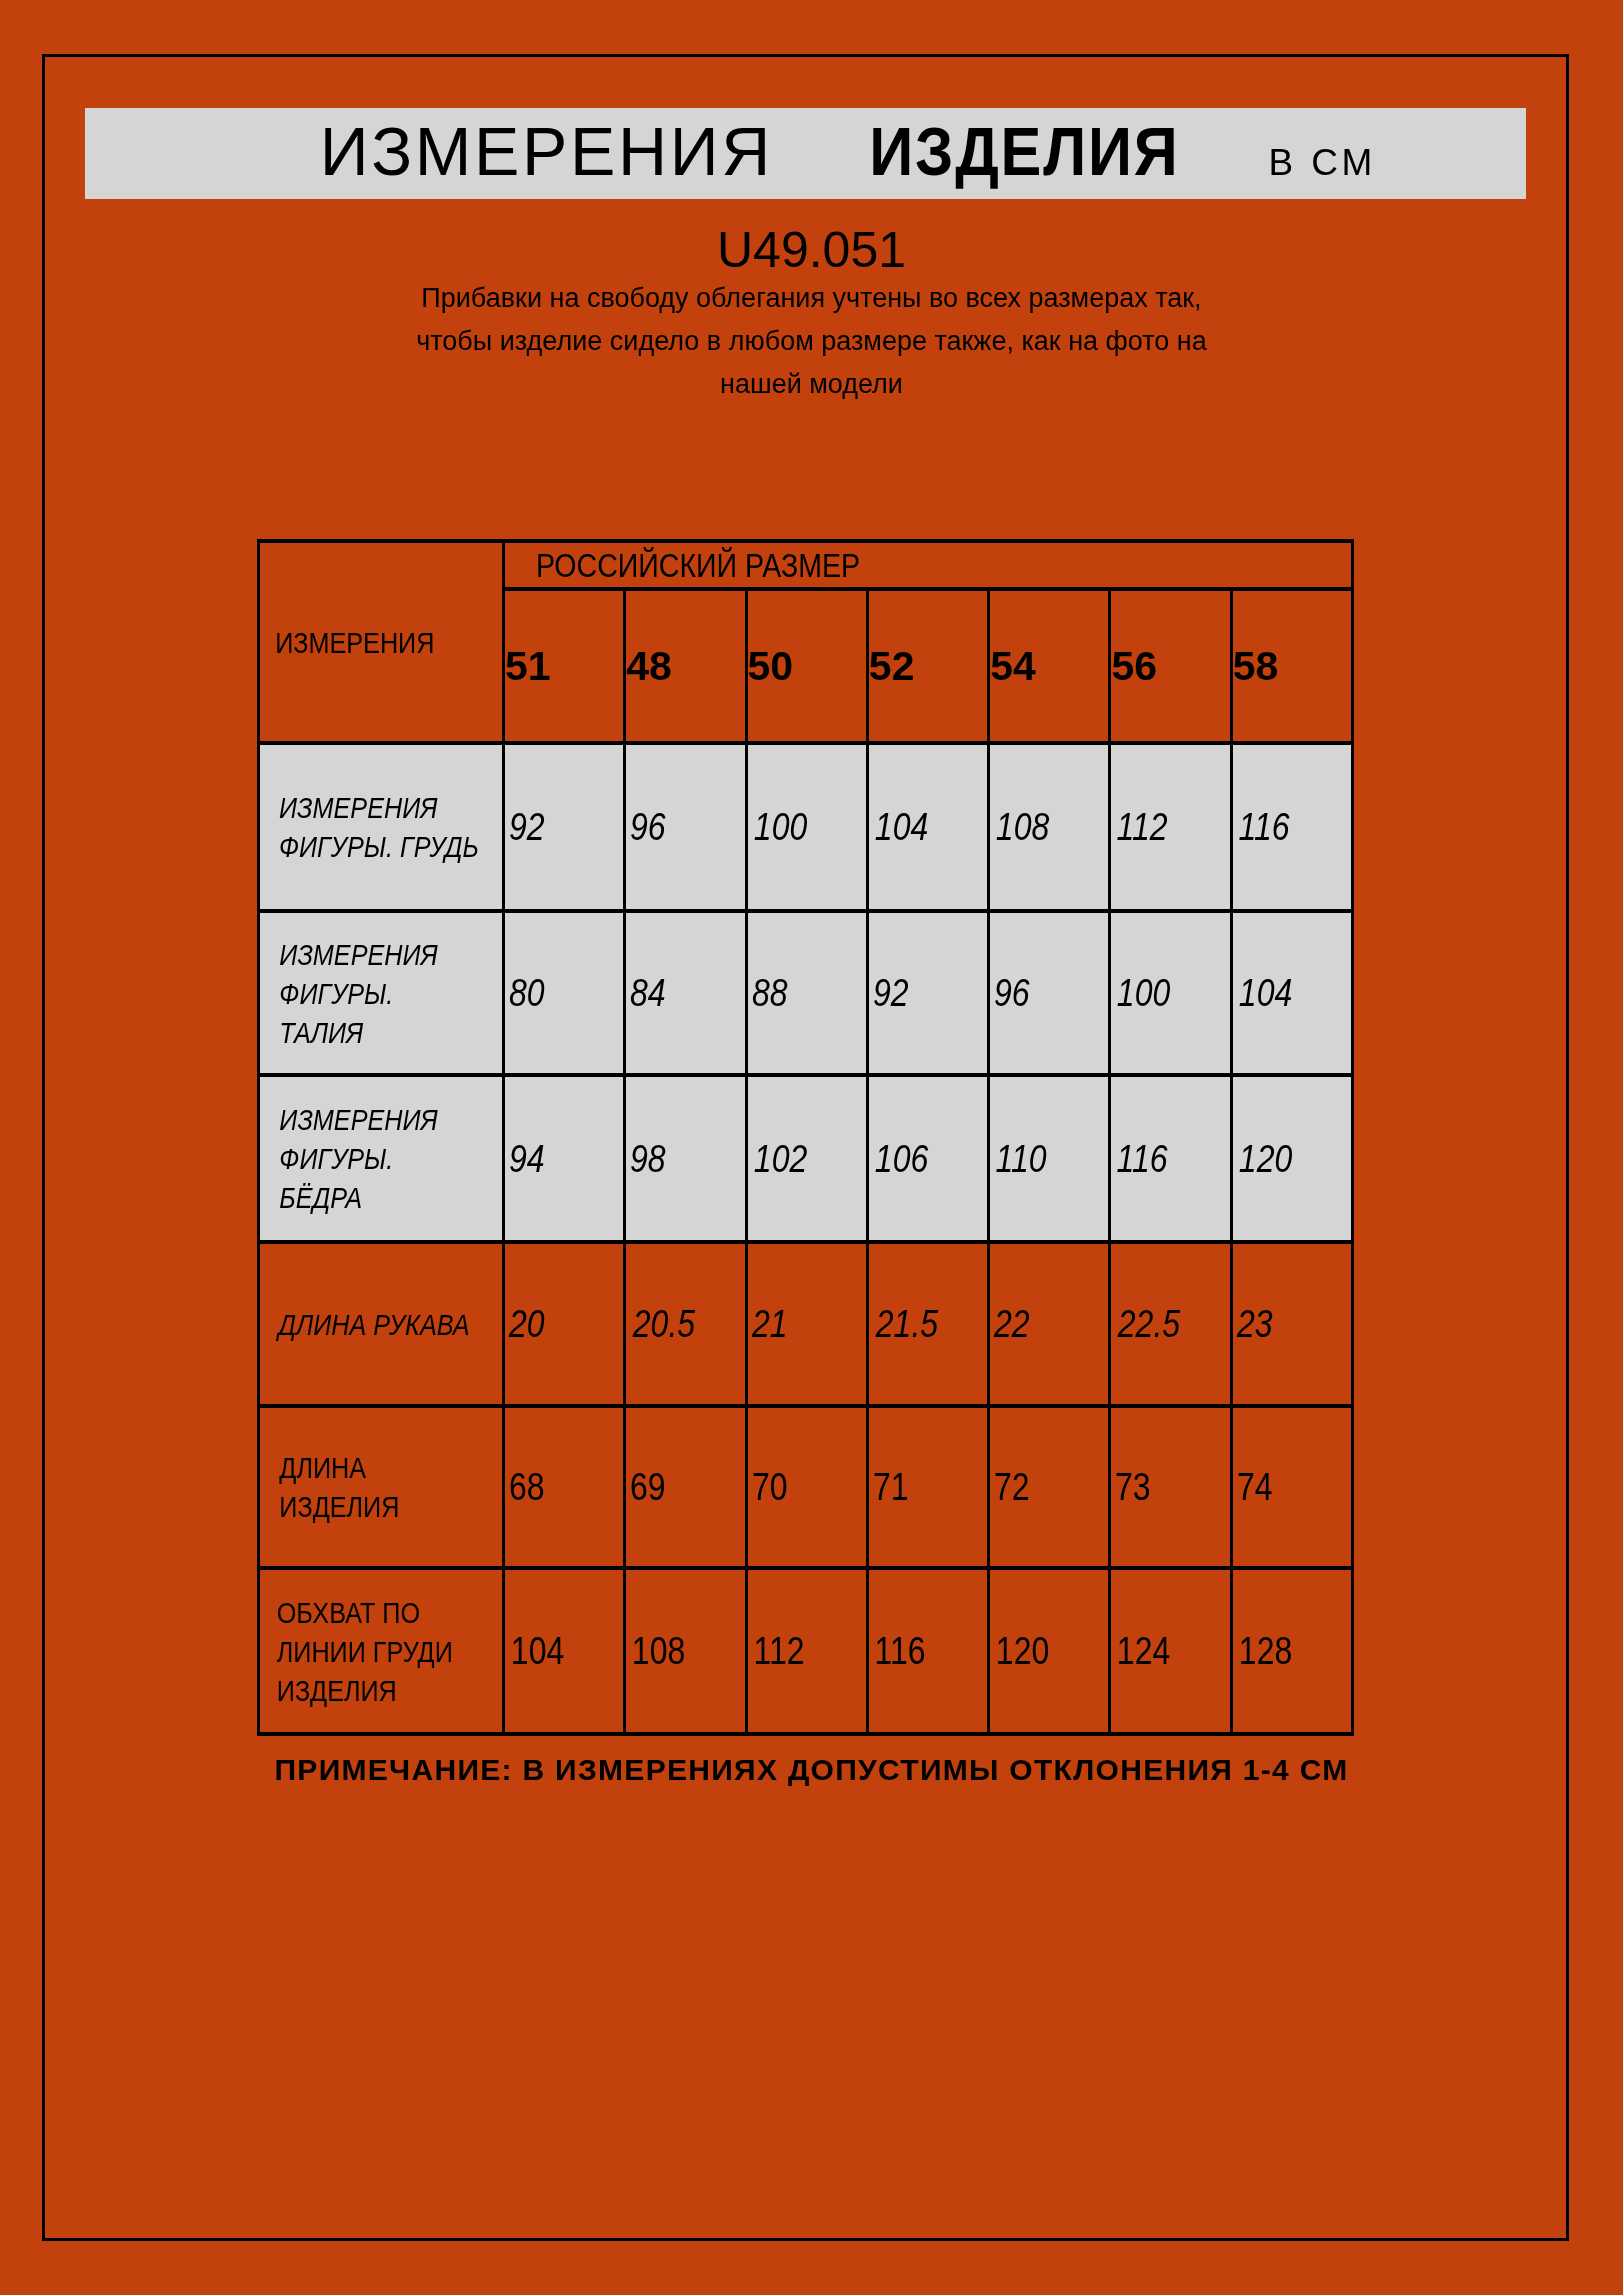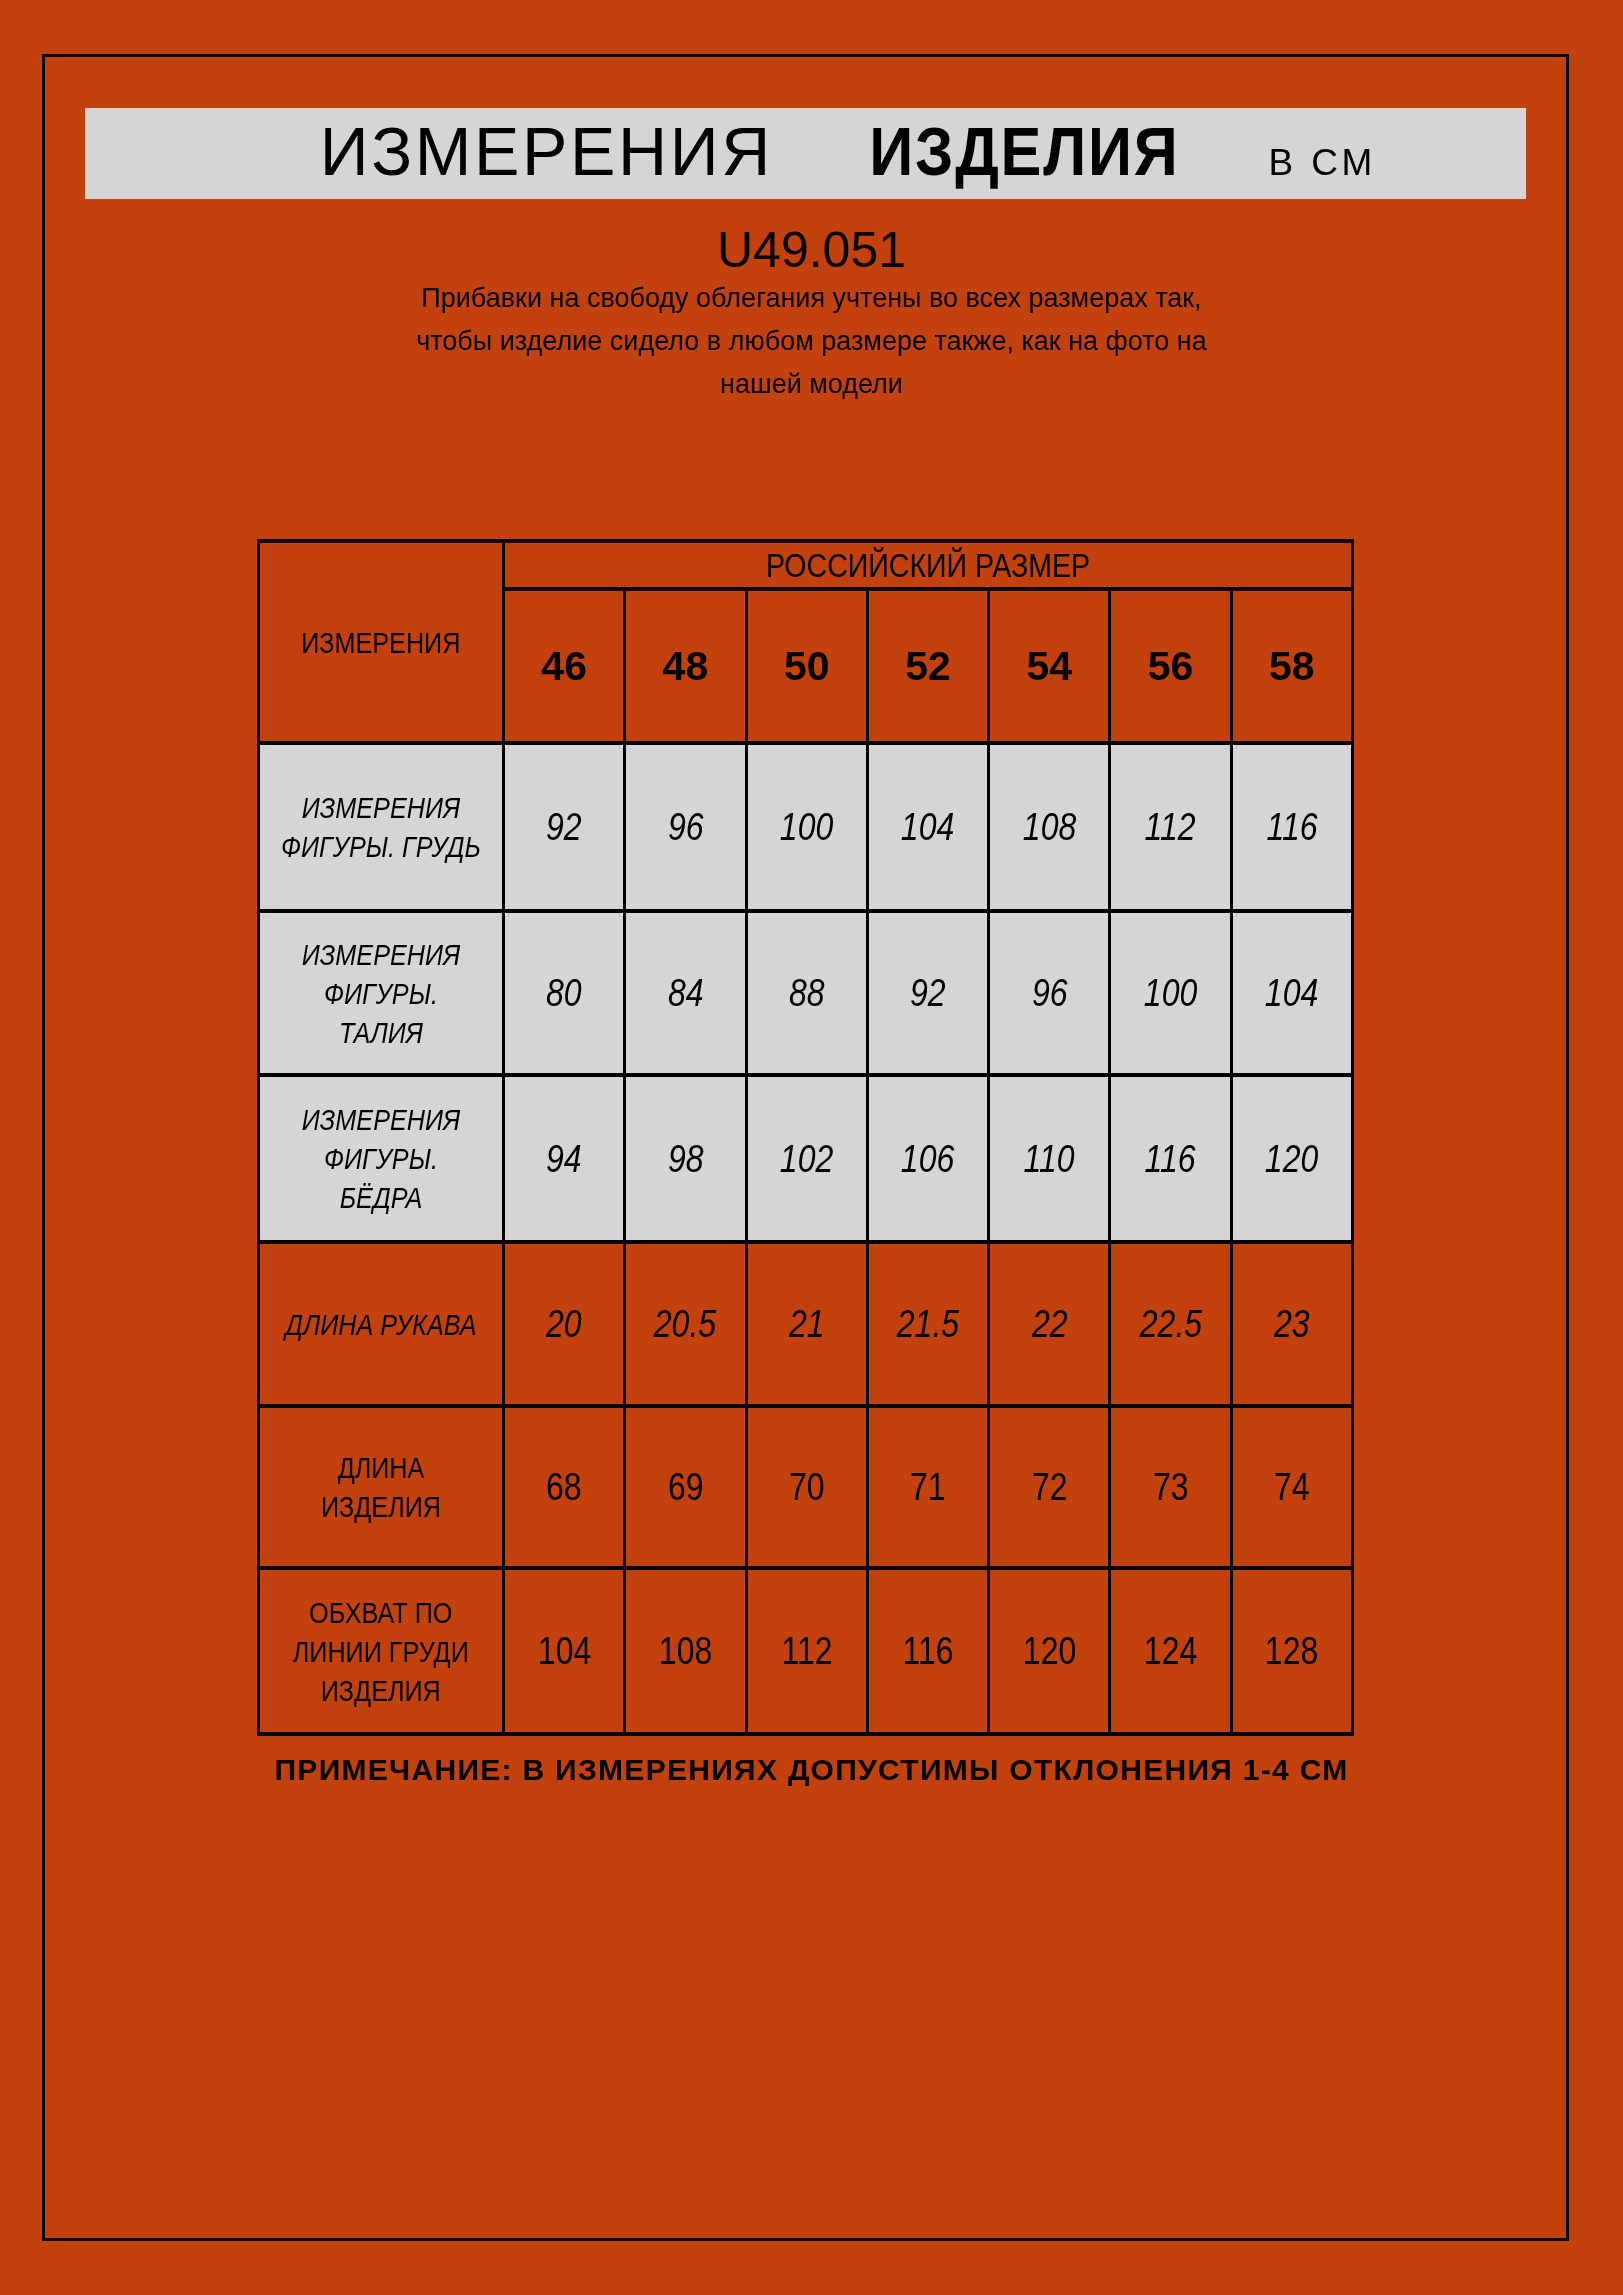--- a/index.html
+++ b/index.html
@@ -33,21 +33,21 @@
     position:absolute;left:0;top:277px;width:100%;text-align:center;
     font-size:27px;line-height:43px;white-space:pre-line;
   }
   
   .size-table{
     position:absolute;left:257px;top:539px;width:1097px;
     border-collapse:collapse;table-layout:fixed;
   }
   .size-table td{
     border:3.3px solid #000;border-top-width:4.6px;border-bottom-width:4.6px;
-    text-align:center;vertical-align:middle;padding:0;overflow:hidden;
+    text-align:left;vertical-align:middle;padding:0;overflow:hidden;
   }
   .c-label{width:245px;}
   .r-group{height:47px;}
   .r-sizes{height:154px;}
   .r-d1{height:168px;} .r-d2{height:164px;} .r-d3{height:167px;}
   .r-d4{height:164px;font-style:italic;} .r-d5{height:162px;} .r-d6{height:166px;}
   .shaded td{background:#d5d5d5;}
   .cond{
     display:inline-block;transform:scaleX(0.84);transform-origin:center;
     font-size:30px;line-height:1.3;white-space:pre-line;
@@ -92,21 +92,21 @@
     <tbody>
       <tr class="r-group">
         <td class="corner-cell" rowspan="2">
           <span class="cond">ИЗМЕРЕНИЯ</span>
         </td>
         <td class="group-cell" colspan="7">
           <span class="cond">РОССИЙСКИЙ РАЗМЕР</span>
         </td>
       </tr>
       <tr class="r-sizes">
-        <td class="size-cell"><span>46</span></td>
+        <td class="size-cell"><span>51</span></td>
         <td class="size-cell"><span>48</span></td>
         <td class="size-cell"><span>50</span></td>
         <td class="size-cell"><span>52</span></td>
         <td class="size-cell"><span>54</span></td>
         <td class="size-cell"><span>56</span></td>
         <td class="size-cell"><span>58</span></td>
       </tr>
 
       <tr class="r-d1 shaded">
         <td><span class="cond">ИЗМЕРЕНИЯ

